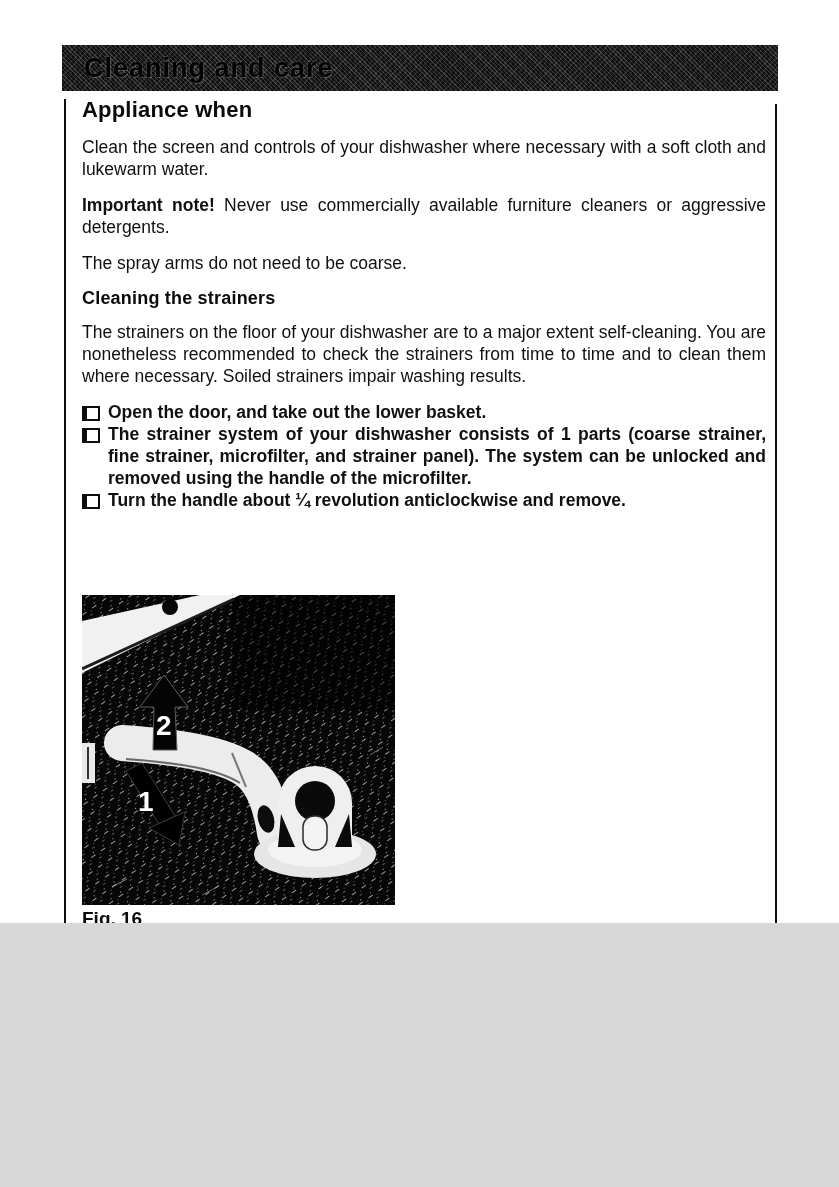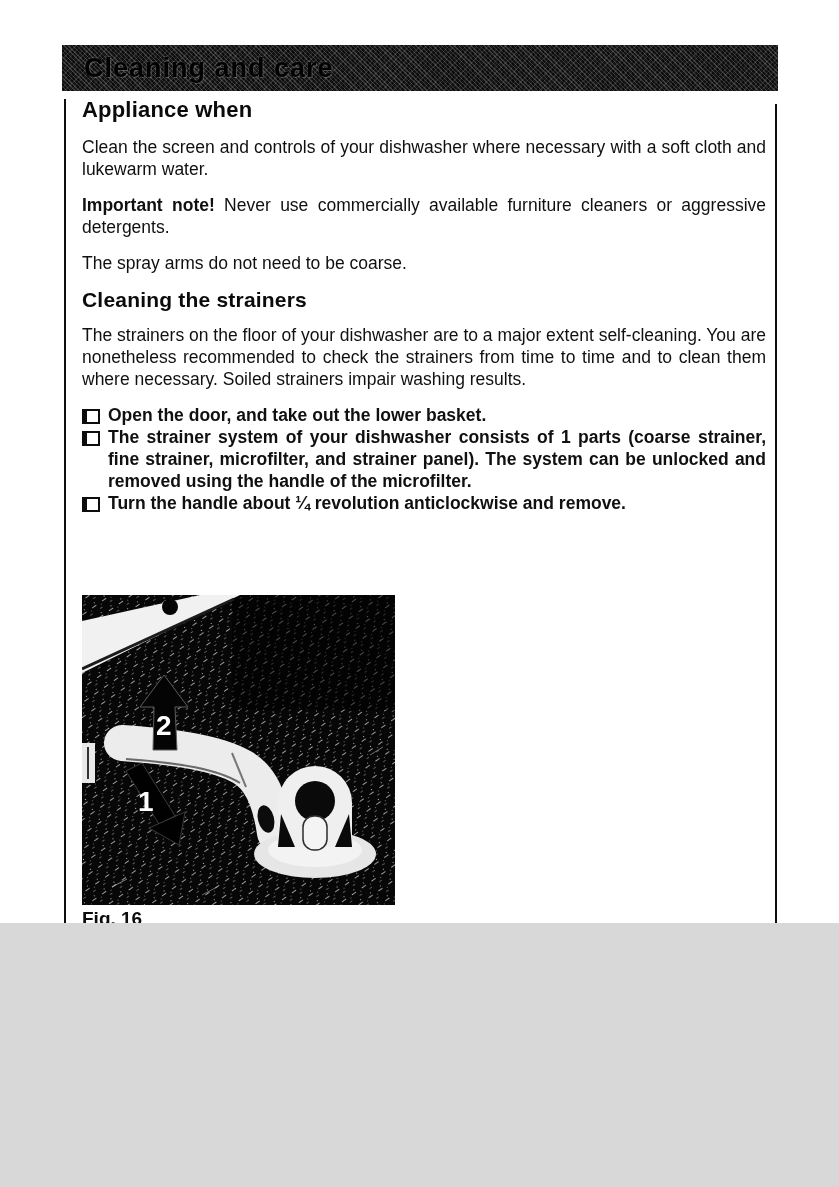--- a/index.html
+++ b/index.html
@@ -22,21 +22,21 @@
     font-size:27px;font-weight:bold;letter-spacing:1px;color:#020202;
     padding-left:22px;
     text-shadow:1px 1px 0 rgba(255,255,255,.22), -1px -1px 0 rgba(255,255,255,.12);
   }
   
   .rule-left{position:absolute;left:64px;top:99px;width:2px;height:1049px;background:#0e0e0e;}
   .rule-right{position:absolute;left:775px;top:104px;width:2px;height:1047px;background:#0e0e0e;}
   
   .content{position:absolute;left:82px;top:97px;width:684px;}
   .h1{font-size:22px;font-weight:bold;color:#0b0b0b;margin:0 0 13px 0;letter-spacing:.2px;}
-  .h2{font-size:21px;font-weight:bold;color:#0b0b0b;margin:12px 0 12px 0;letter-spacing:.2px;}
+  .h2{font-size:18px;font-weight:bold;color:#0b0b0b;margin:12px 0 12px 0;letter-spacing:.2px;}
   .para{font-size:17.5px;line-height:22px;text-align:justify;margin:0 0 14px 0;}
   .para .lead{font-weight:bold;}
   .steps{margin-top:12px;}
   .step{display:flex;align-items:flex-start;}
   .check{
     width:11px;height:11px;flex:none;margin:5px 8px 0 0;
     border:2px solid #0d0d0d;border-left-width:5px;background:#fff;
   }
   .step-text{flex:1;font-size:17.5px;line-height:22px;text-align:justify;font-weight:bold;}
   

